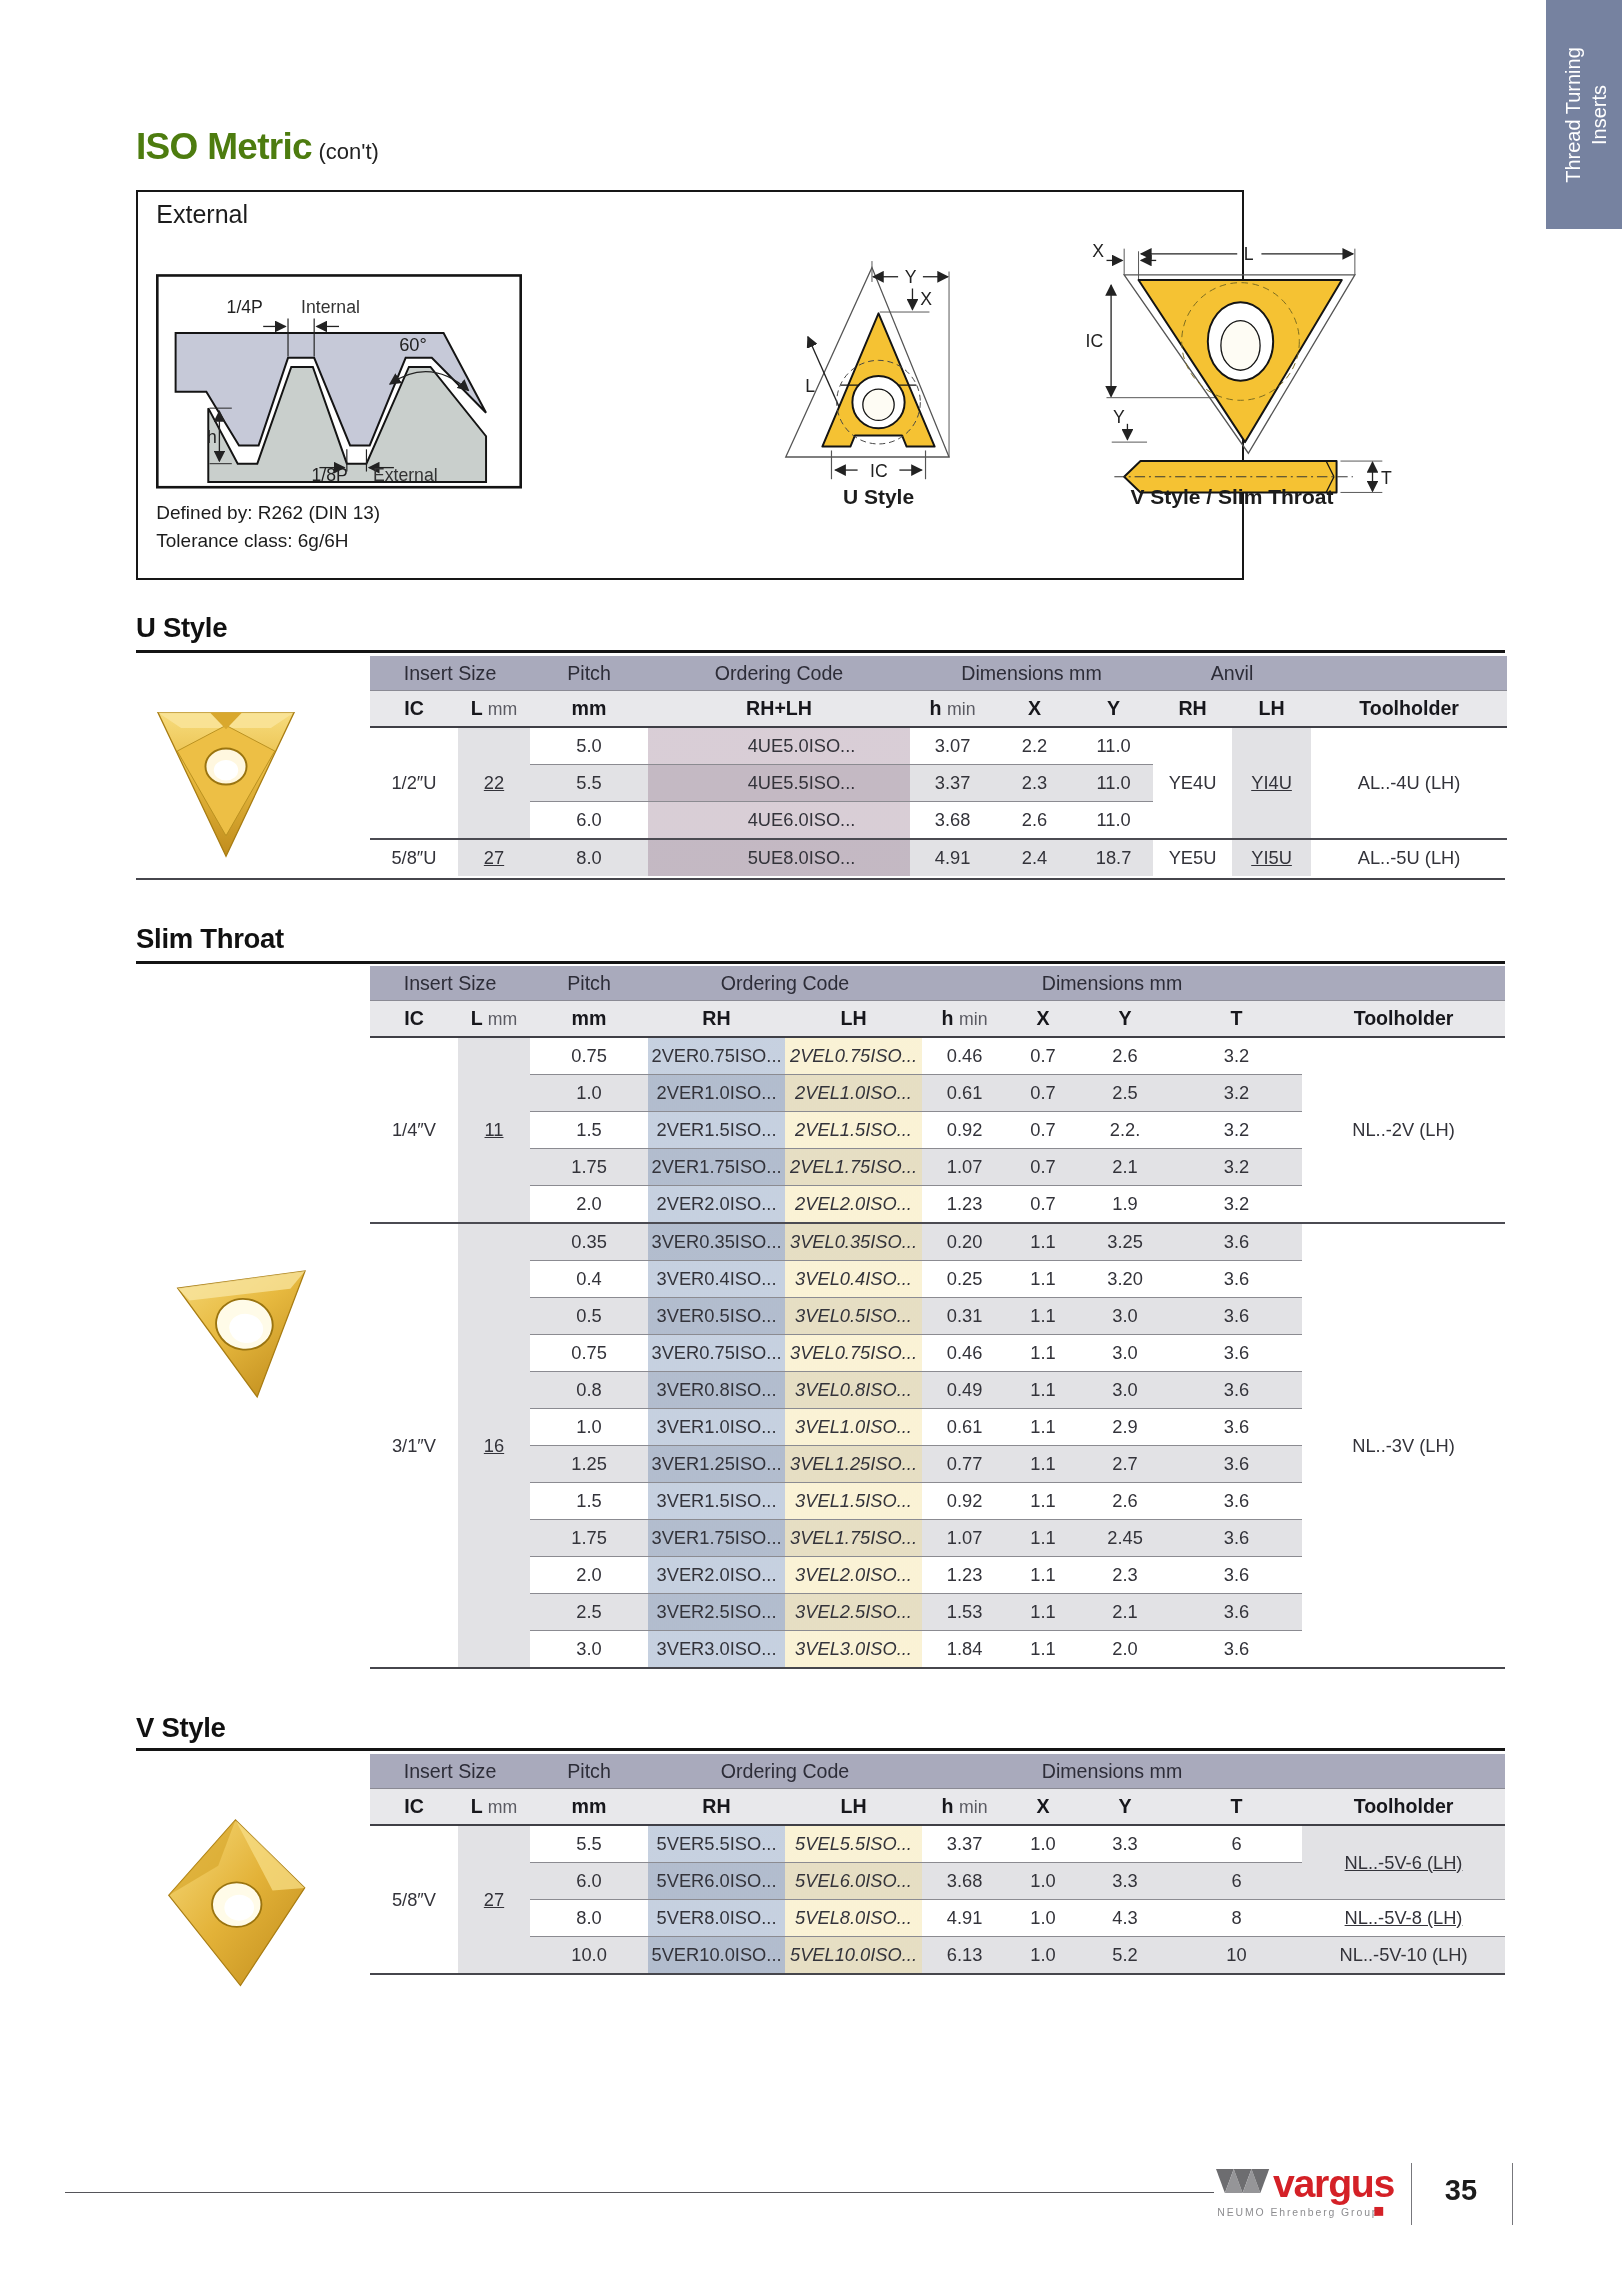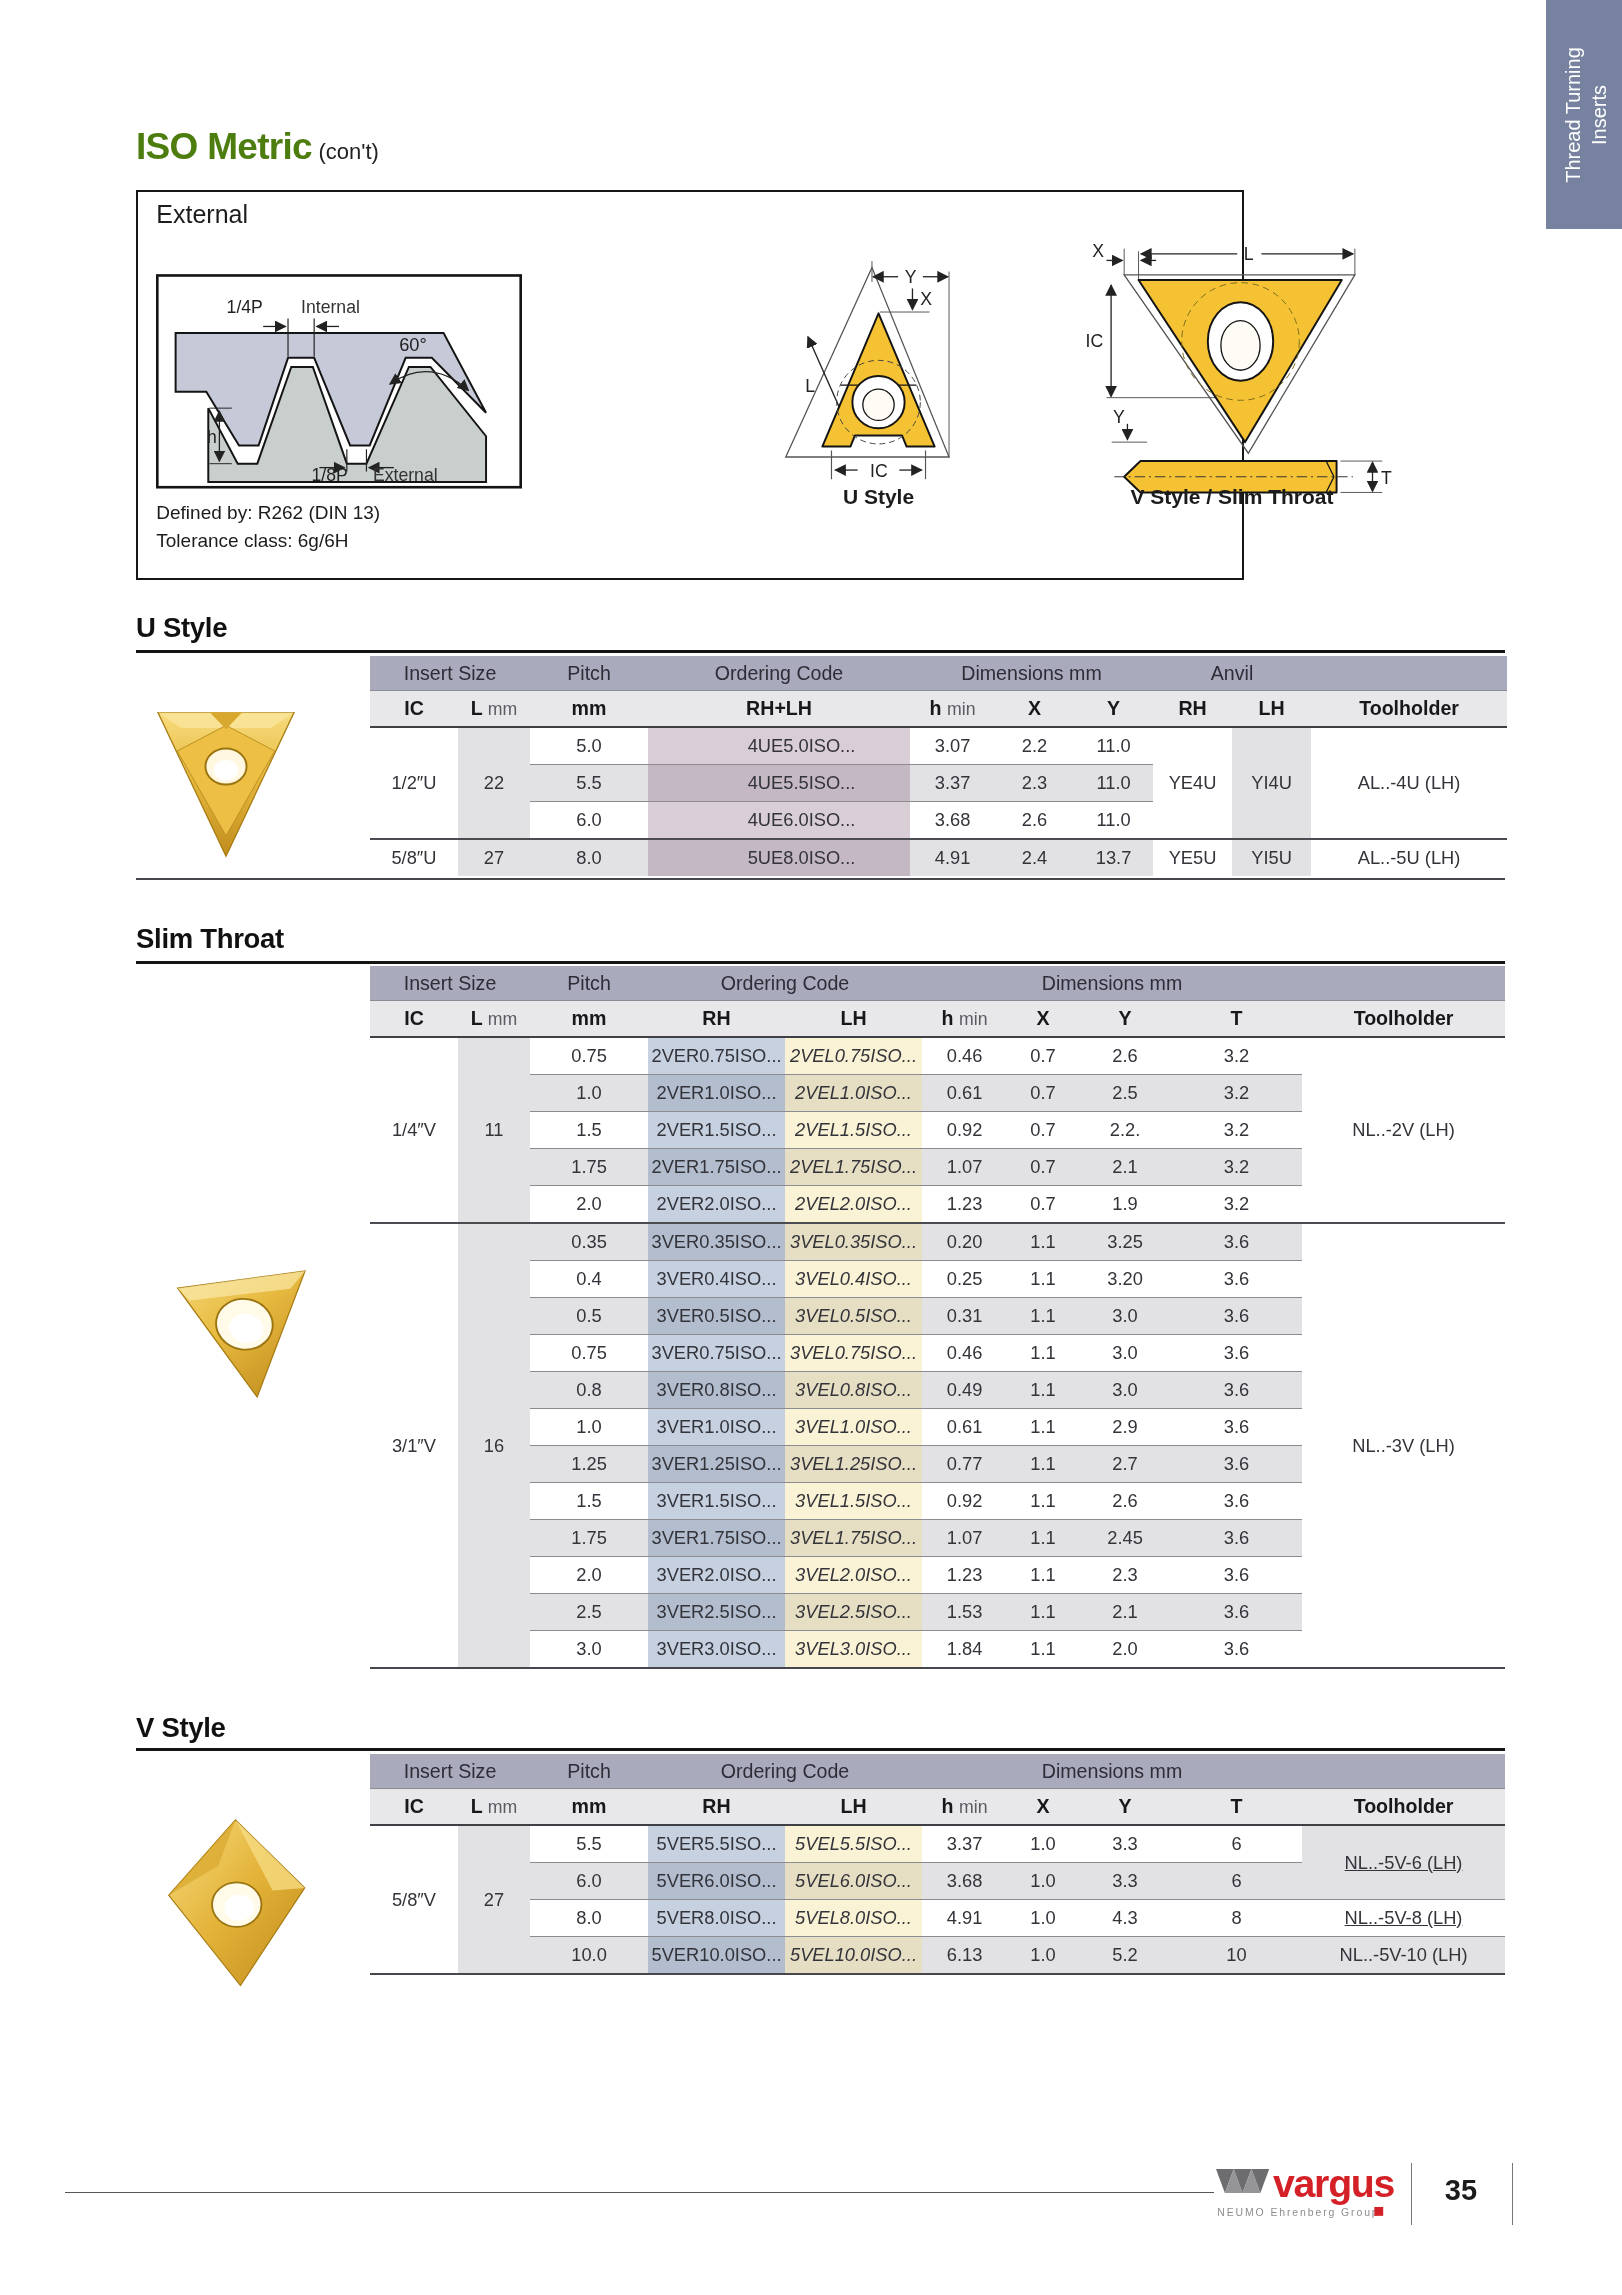--- a/index.html
+++ b/index.html
@@ -44,21 +44,21 @@
   .ph-s{left:152px;top:1230px;}
   .ph-v{left:149px;top:1805px;}
 
   
   table{border-collapse:collapse;table-layout:fixed;width:1135px;}
   th,td{padding:0;text-align:center;vertical-align:middle;}
   tr.band th{background:#a9aabc;height:34px;font-size:19.6px;font-weight:400;color:#2d2d38;border-bottom:1.3px solid #8a8a94;}
   tr.sub th{background:#e8e8eb;height:35px;font-size:19.6px;font-weight:bold;color:#17171c;border-bottom:2px solid #3f3f46;}
   .lt{font-weight:400;color:#5a5a62;font-size:17.7px;}
   td{height:36px;font-size:18.3px;color:#33333a;}
-  .c-l{background-color:#e2e2e5;}
+  .c-l{background-color:#e2e2e5;text-decoration:underline;}
   .c-rh{background-image:linear-gradient(rgba(68,102,152,0.30),rgba(68,102,152,0.30));}
   .c-lh{background-image:linear-gradient(rgba(238,215,125,0.32),rgba(238,215,125,0.32));font-style:italic;}
   .c-code{background-image:linear-gradient(rgba(118,78,108,0.28),rgba(118,78,108,0.28));padding-left:45px;}
   .g{background-color:#e2e2e5;}
   .rb{border-bottom:1.3px solid #8b8b91;}
   .bb{border-bottom:1.3px solid #8b8b91;text-decoration:underline;}
   .gs{border-top:2.6px solid #4b4b52;}
   .endb{border-bottom:2.6px solid #46464c;}
 
   
@@ -280,21 +280,21 @@
         <td>2.6</td>
         <td>11.0</td>
       </tr>
       <tr>
         <td class="gs">5/8″U</td>
         <td class="gs c-l">27</td>
         <td class="gs g">8.0</td>
         <td class="gs g c-code">5UE8.0ISO...</td>
         <td class="gs g">4.91</td>
         <td class="gs g">2.4</td>
-        <td class="gs g">13.7</td>
+        <td class="gs g">18.7</td>
         <td class="gs">YE5U</td>
         <td class="gs c-l">YI5U</td>
         <td class="gs">AL..-5U (LH)</td>
       </tr>
     </tbody>
   </table>
   <div class="u-bottom-rule"></div>
 
   <div class="sec-h h-s">Slim Throat</div>
   <div class="rule r-s"></div>

